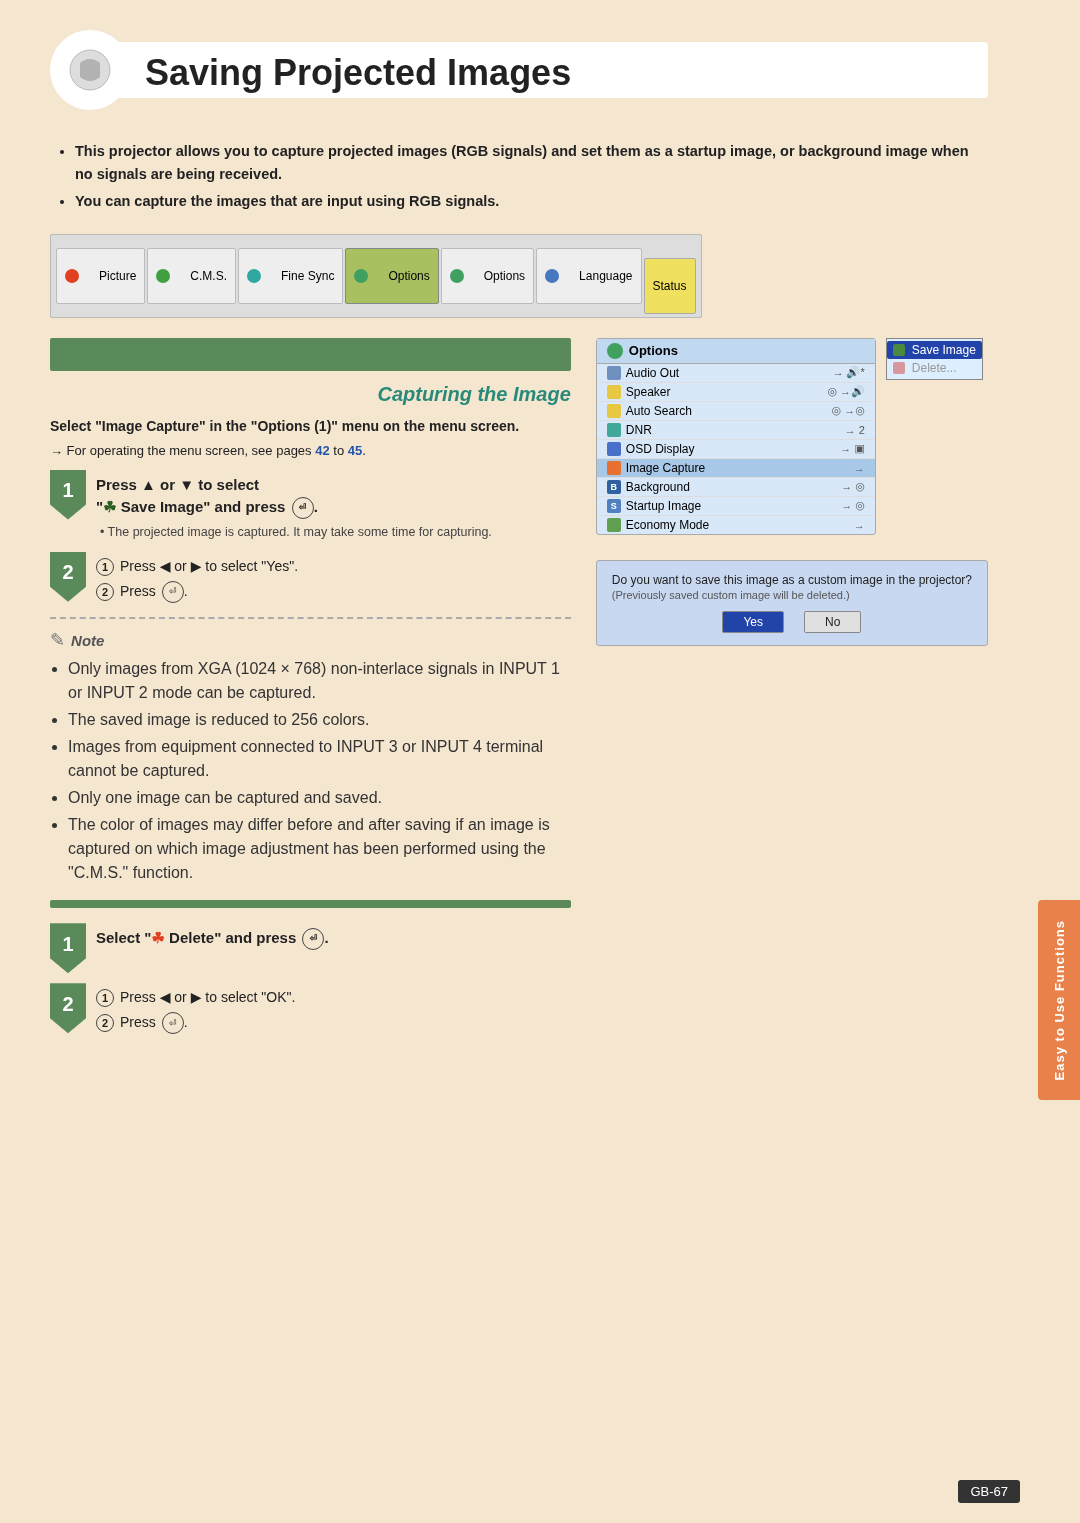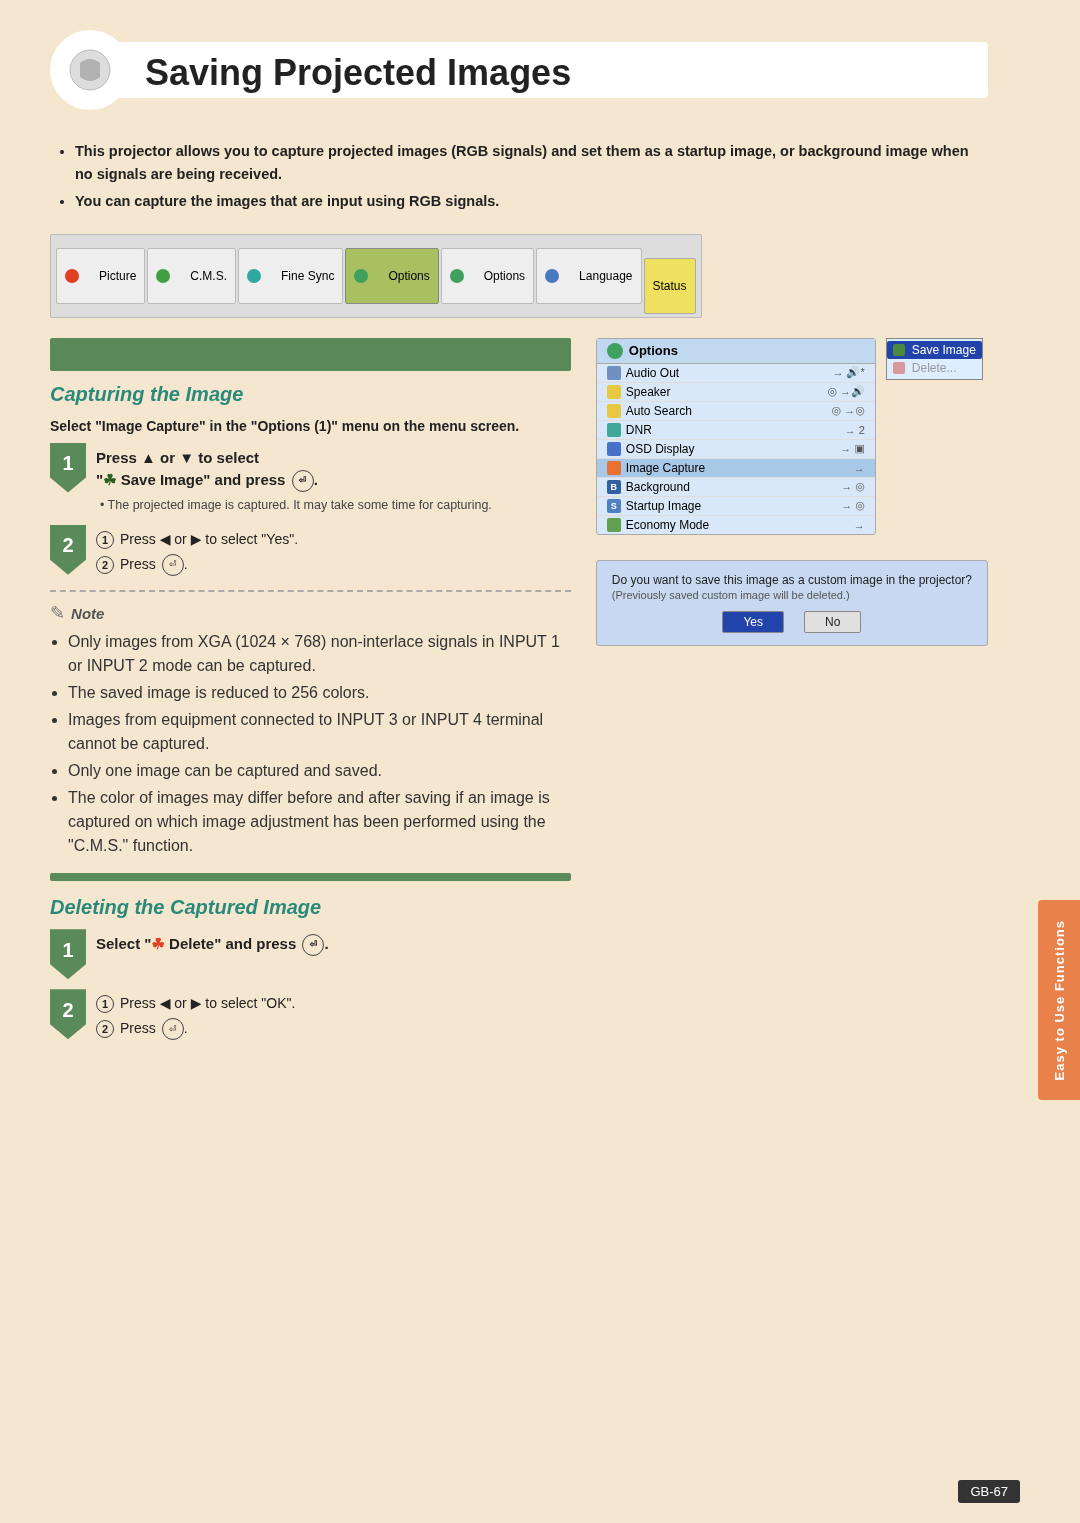--- a/index.html
+++ b/index.html
@@ -141,20 +141,21 @@
       padding: 6px 12px;
       margin-bottom: 12px;
       border-radius: 2px;
     }
     .section-title-teal {
       color: #2a8a7a;
       font-size: 20px;
       font-weight: bold;
       font-style: italic;
       margin-bottom: 10px;
+      text-align: right;
     }
 
     
     .step-bold {
       font-size: 14px;
       font-weight: bold;
       color: #222;
       margin-bottom: 6px;
       line-height: 1.5;
     }
@@ -481,20 +482,23 @@
 
       <div class="left-col">
 
         <div class="section-header">
           <span>&nbsp;</span>
         </div>
         <div class="section-title-teal">Capturing the Image</div>
 
         <div class="step-bold">
           Select "Image Capture" in the "Options (1)" menu on the menu screen.
+        </div>
+        <div class="arrow-note">
+          → For operating the menu screen, see pages <a>42</a> to <a>45</a>.
         </div>
 
         <div class="step-row">
           <div class="step-number-badge">1</div>
           <div class="step-content">
             <b>
               Press ▲ or ▼ to select<br>
               "<span style="color:#2a6020;">☘</span> <b>Save Image</b>" and press
               <span class="enter-btn">⏎</span>.
             </b>
@@ -527,21 +531,20 @@
             <li>Only images from XGA (1024 × 768) non-interlace signals in INPUT 1 or INPUT 2 mode can be captured.</li>
             <li>The saved image is reduced to 256 colors.</li>
             <li>Images from equipment connected to INPUT 3 or INPUT 4 terminal cannot be captured.</li>
             <li>Only one image can be captured and saved.</li>
             <li>The color of images may differ before and after saving if an image is captured on which image adjustment has been performed using the "C.M.S." function.</li>
           </ul>
         </div>
 
         <div class="section-divider"></div>
 
-        <div class="section-title-teal">Deleting the Captured Image</div>
 
         <div class="step-row">
           <div class="step-number-badge">1</div>
           <div class="step-content">
             <b>Select "<span style="color:#e04020;">☘</span> Delete" and press <span class="enter-btn">⏎</span>.</b>
           </div>
         </div>
 
         <div class="step-row" style="margin-top:10px;">
           <div class="step-number-badge">2</div>

